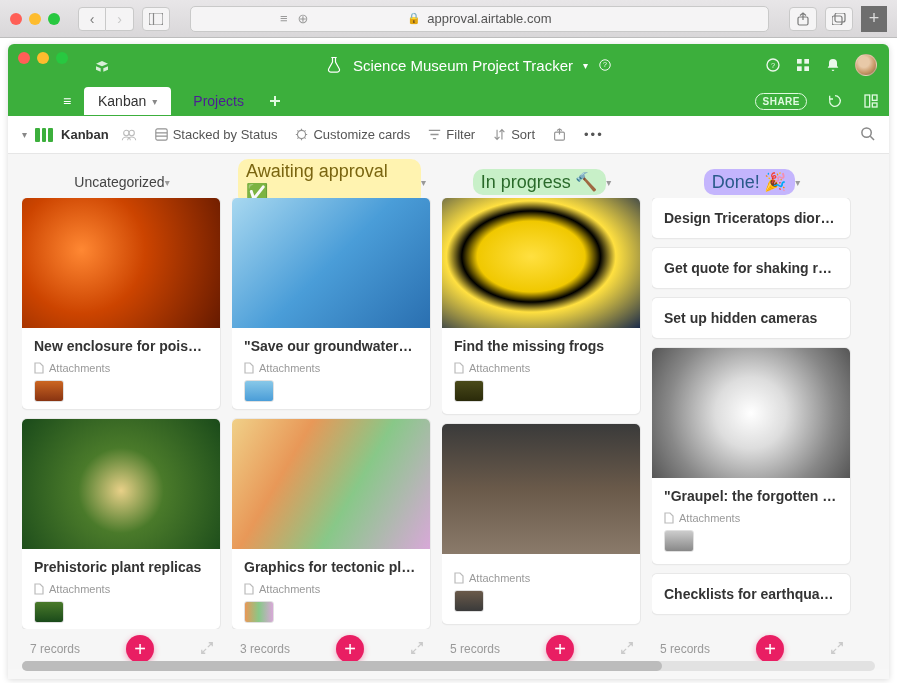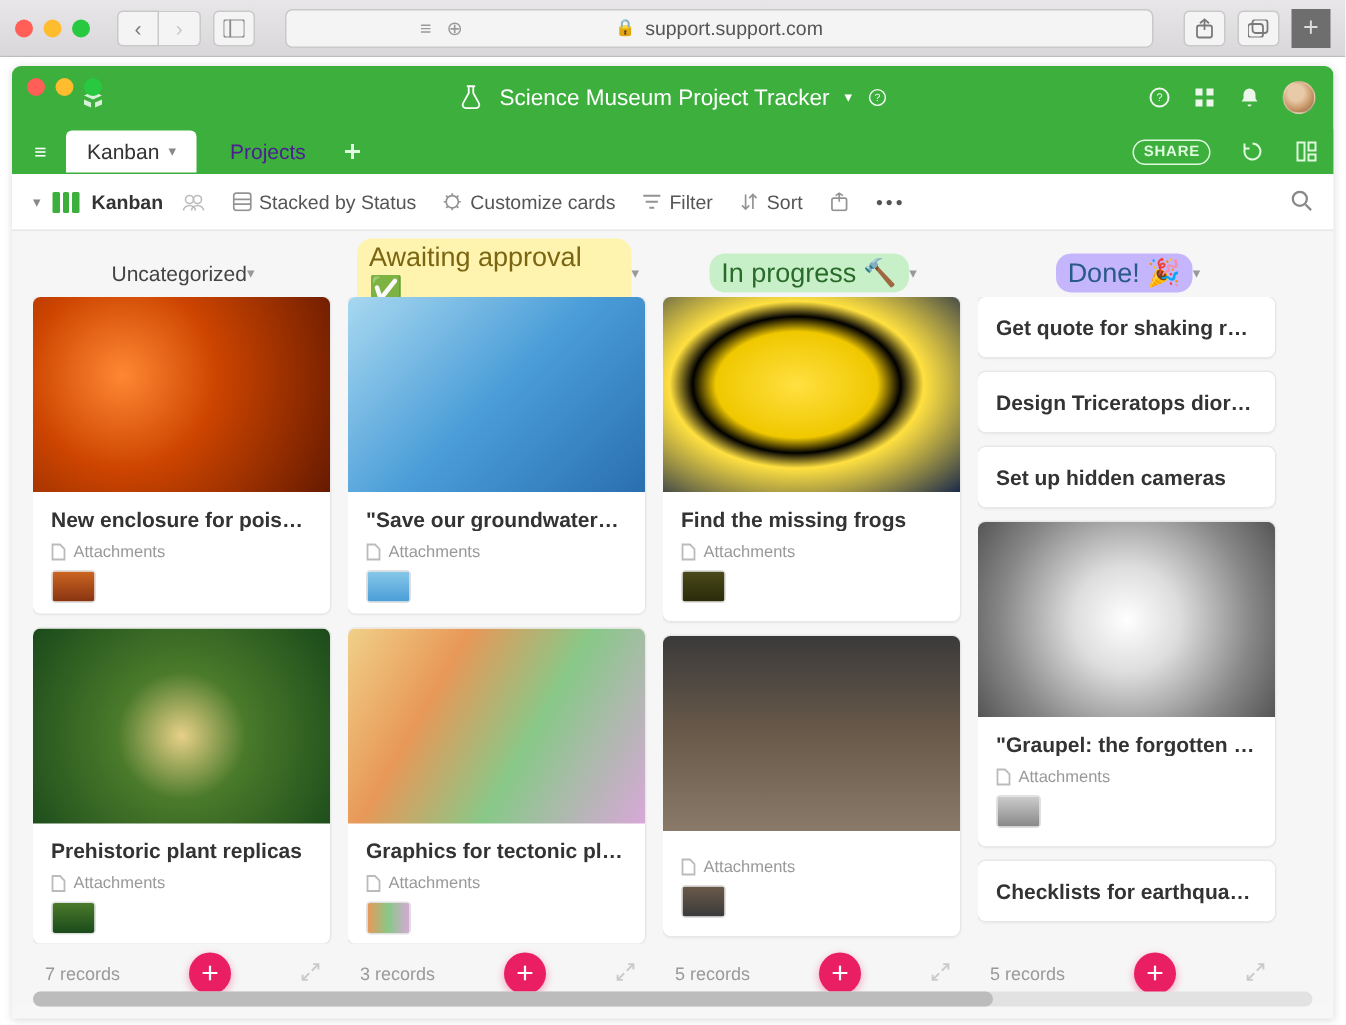--- a/index.html
+++ b/index.html
@@ -15,21 +15,21 @@
   .nav-group .nav-btn:first-child{border-top-right-radius:0;border-bottom-right-radius:0;}
   .nav-group .nav-btn:last-child{border-top-left-radius:0;border-bottom-left-radius:0;border-left:none;}
   .url-bar { flex:1; height:26px; background:#f5f4f5; border:1px solid #c9c9c9; border-radius:5px; display:flex; align-items:center; justify-content:center; gap:6px; color:#555; font-size:13px; margin:0 12px; }
   .lock{font-size:11px;}
   .safari-right{display:flex;gap:8px;}
   .tab-plus{width:26px;height:26px;background:#6e6e6e;color:#ddd;display:flex;align-items:center;justify-content:center;font-size:18px;border-radius:0 0 0 0;}
 
   
   .inner { position:relative; margin:6px 8px 0 8px; border-radius:6px 6px 0 0; overflow:hidden; height:635px; background:#f7f7f7; box-shadow:0 1px 6px rgba(0,0,0,.15);}
   .inner-traffic { position:absolute; top:8px; left:10px; display:flex; gap:7px; z-index:5;}
-  .airtable-header { background:#3caf3c; color:#fff; }
+  .airtable-header { background:#3caf3c; color:#fff;padding-left:40px; }
   .hdr-row1 { height:42px; display:flex; align-items:center; justify-content:center; position:relative; }
   .base-wrap{display:flex;align-items:center;gap:10px;}
   .base-title{font-size:15px; font-weight:500;}
   .hdr-actions{position:absolute; right:12px; display:flex; gap:14px; align-items:center;}
   .hdr-actions .ic{width:16px;height:16px;opacity:.9;}
   .avatar{width:22px;height:22px;border-radius:50%;background:radial-gradient(circle at 40% 35%,#e8c9a8 30%,#c89868 60%,#7a5a3a);border:1px solid #fff5;}
   .hdr-left-ic{position:absolute;left:46px;display:flex;align-items:center;}
   .flask{width:16px;height:16px;}
 
   .hdr-row2{height:30px;background:#3caf3c;display:flex;align-items:center;padding:0 10px;gap:8px;}
@@ -110,21 +110,21 @@
         <rect x="0" y="0" width="14" height="12" rx="2" fill="none" stroke="#8a8a8a" stroke-width="1.2"></rect>
         <line x1="4.5" y1="0" x2="4.5" y2="12" stroke="#8a8a8a" stroke-width="1.2"></line>
       </svg>
   </div>
   <div class="url-bar">
     <span style="position:absolute;left:280px;display:flex;gap:10px;">
       <span style="color:#9a9a9a;">≡</span>
       <span style="color:#9a9a9a;">⊕</span>
     </span>
     <span class="lock">🔒</span>
-    <span>support.support.com</span>
+    <span>approval.airtable.com</span>
   </div>
   <div class="safari-right">
     <div class="nav-btn">
       <svg width="12" height="14">
           <rect x="1" y="5" width="10" height="8" rx="1.5" fill="none" stroke="#7a7a7a" stroke-width="1.2"></rect>
           <path d="M6 1 v7 M3 3.5 L6 1 L9 3.5" fill="none" stroke="#7a7a7a" stroke-width="1.2"></path>
         </svg>
     </div>
     <div class="nav-btn">
       <svg width="14" height="12">
@@ -385,24 +385,24 @@
             </svg></span>
         </div>
       </div>
       <div class="column">
         <div class="col-head">
           <span class="pill col-title" style="background: #c4b5fd; color: rgb(42, 90, 138);">Done! 🎉</span>
           <span style="font-size: 10px; color: rgb(153, 153, 153);">▾</span>
         </div>
         <div class="col-cards">
           <div class="card">
+            <div class="card-simple">Design Triceratops diora…</div>
+          </div>
+          <div class="card">
             <div class="card-simple">Get quote for shaking ro…</div>
-          </div>
-          <div class="card">
-            <div class="card-simple">Design Triceratops diora…</div>
           </div>
           <div class="card">
             <div class="card-simple">Set up hidden cameras</div>
           </div>
           <div class="card">
             <div class="card-img img-graupel"></div>
             <div class="card-body">
               <div class="card-title">"Graupel: the forgotten p…</div>
               <div class="card-attach">
                 <svg width="10" height="12" viewBox="0 0 10 12">

